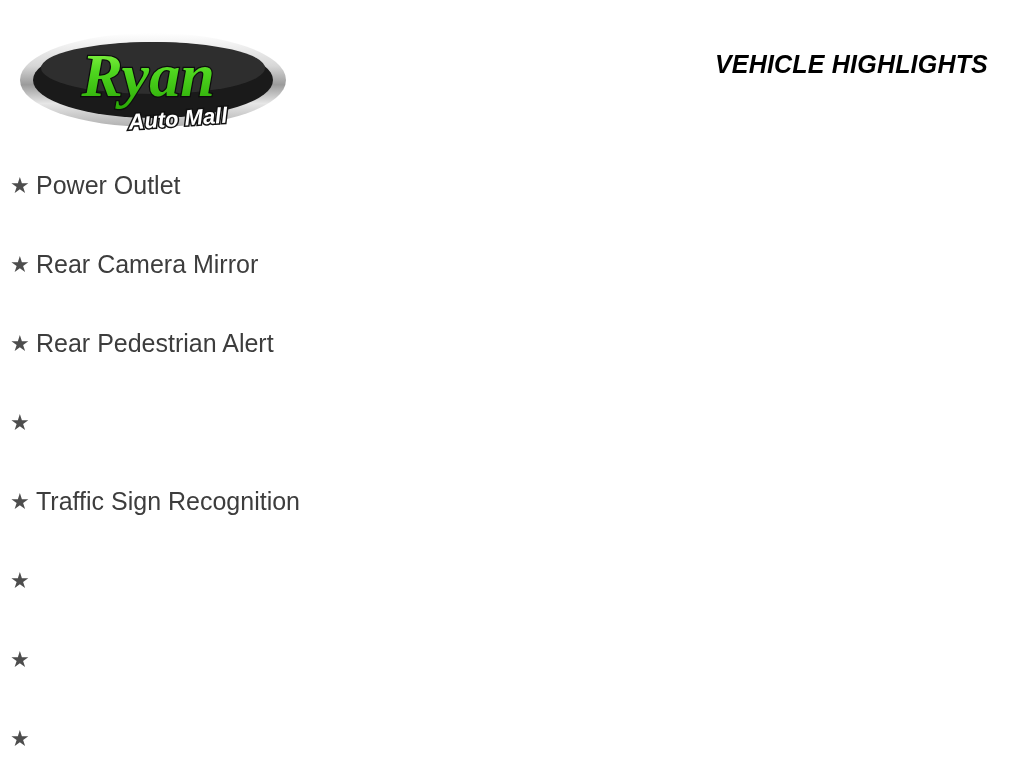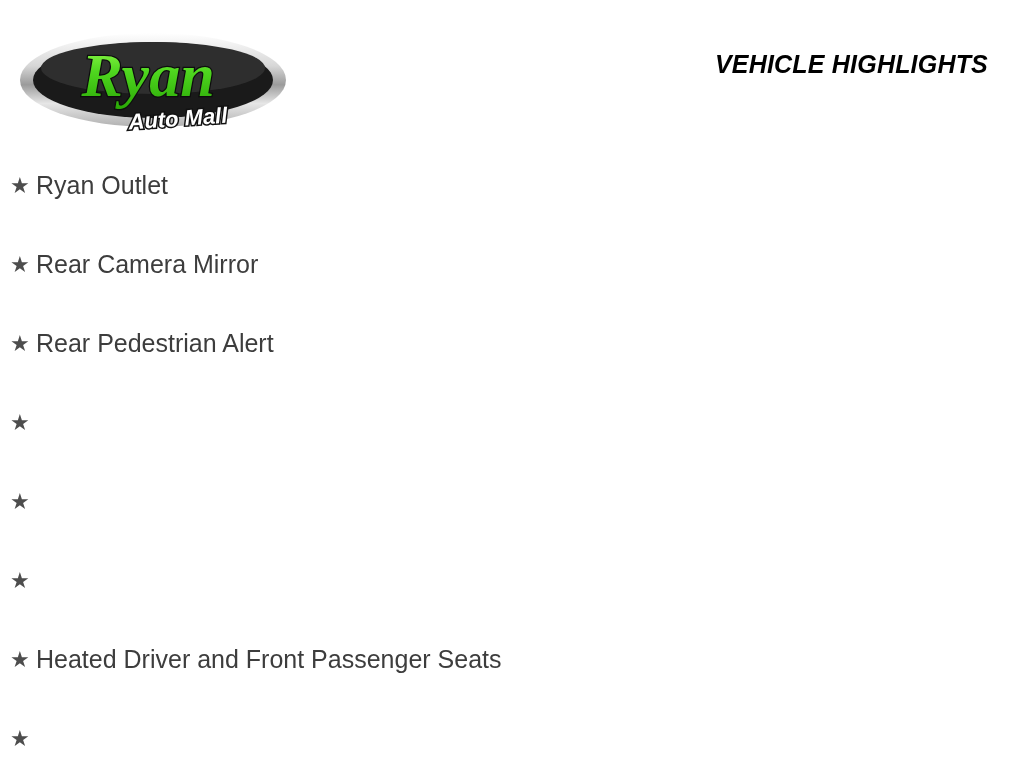--- a/index.html
+++ b/index.html
@@ -105,39 +105,39 @@
       </g>
     </svg>
   </div>
 
   <div class="highlights-title">VEHICLE HIGHLIGHTS</div>
 </div>
 
 <ul class="features">
   <li class="feature-item">
     <span class="star-icon">★</span>
-    <span class="feature-label">Ryan Outlet</span>
+    <span class="feature-label">Power Outlet</span>
   </li>
   <li class="feature-item">
     <span class="star-icon">★</span>
     <span class="feature-label">Rear Camera Mirror</span>
   </li>
   <li class="feature-item">
     <span class="star-icon">★</span>
     <span class="feature-label">Rear Pedestrian Alert</span>
   </li>
   <li class="feature-item">
     <span class="star-icon">★</span>
   </li>
   <li class="feature-item">
     <span class="star-icon">★</span>
+    <span class="feature-label">Traffic Sign Recognition</span>
   </li>
   <li class="feature-item">
     <span class="star-icon">★</span>
   </li>
   <li class="feature-item">
     <span class="star-icon">★</span>
-    <span class="feature-label">Heated Driver and Front Passenger Seats</span>
   </li>
   <li class="feature-item">
     <span class="star-icon">★</span>
   </li>
 </ul>
 
 </body></html>

